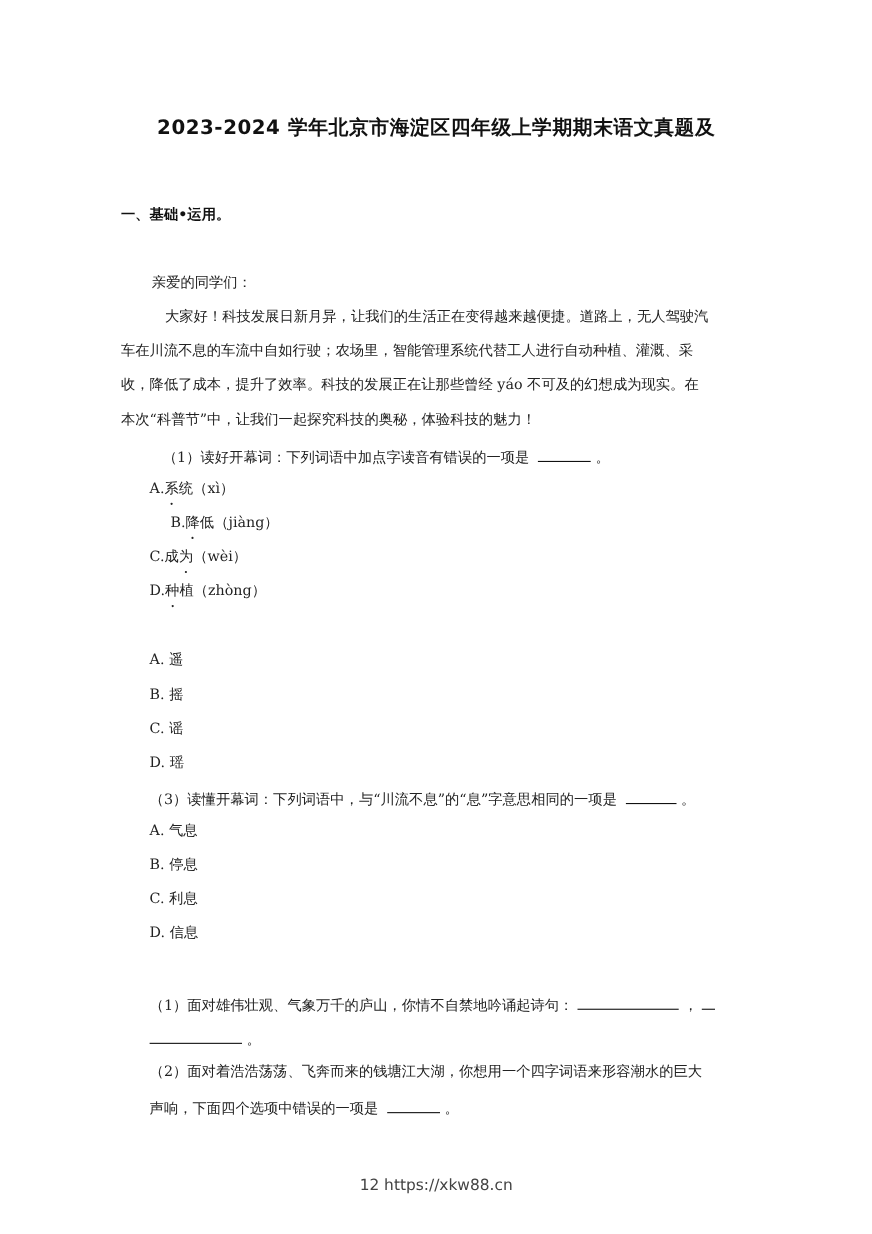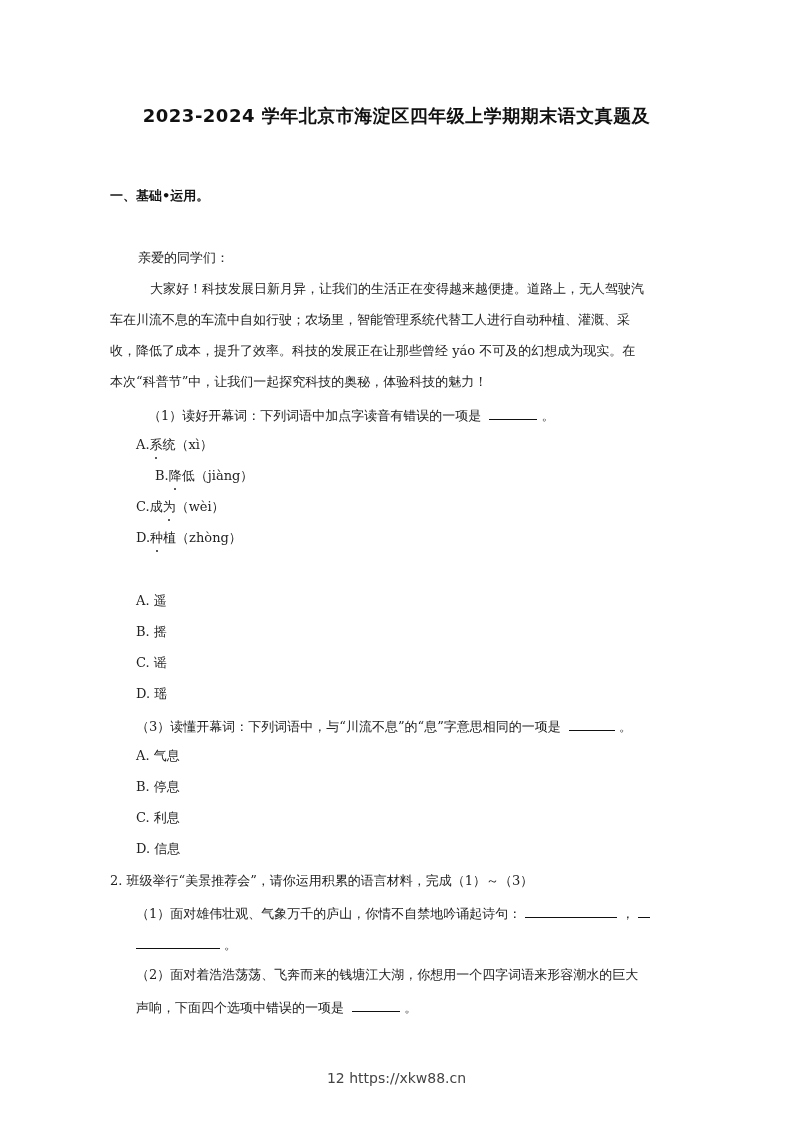--- a/index.html
+++ b/index.html
@@ -122,21 +122,20 @@
 
   <div class="line" style="top:716px; left:136px;">
     <span>（3）读懂开幕词：下列词语中，与“川流不息”的“息”字意思相同的一项是</span>
     <span class="blank" style="width:46px;"></span><span>。</span>
   </div>
   <div class="line" style="top:747px; left:136px;">A. 气息</div>
   <div class="line" style="top:778px; left:136px;">B. 停息</div>
   <div class="line" style="top:809px; left:136px;">C. 利息</div>
   <div class="line" style="top:840px; left:136px;">D. 信息</div>
 
-  <div class="line" style="top:872px;">2. 班级举行“美景推荐会”，请你运用积累的语言材料，完成（1）～（3）</div>
 
   <div class="line" style="top:903px; left:136px;">
     <span>（1）面对雄伟壮观、气象万千的庐山，你情不自禁地吟诵起诗句：</span><span class="blank" style="width:92px;"></span><span>，</span><span class="blank" style="width:12px;"></span>
   </div>
   <div class="line" style="top:934px; left:136px;">
     <span class="blank" style="width:84px; margin-left:0;"></span><span>。</span>
   </div>
 
   <div class="line" style="top:966px; left:136px;">（2）面对着浩浩荡荡、飞奔而来的钱塘江大湖，你想用一个四字词语来形容潮水的巨大</div>
   <div class="line" style="top:997px; left:136px;">

